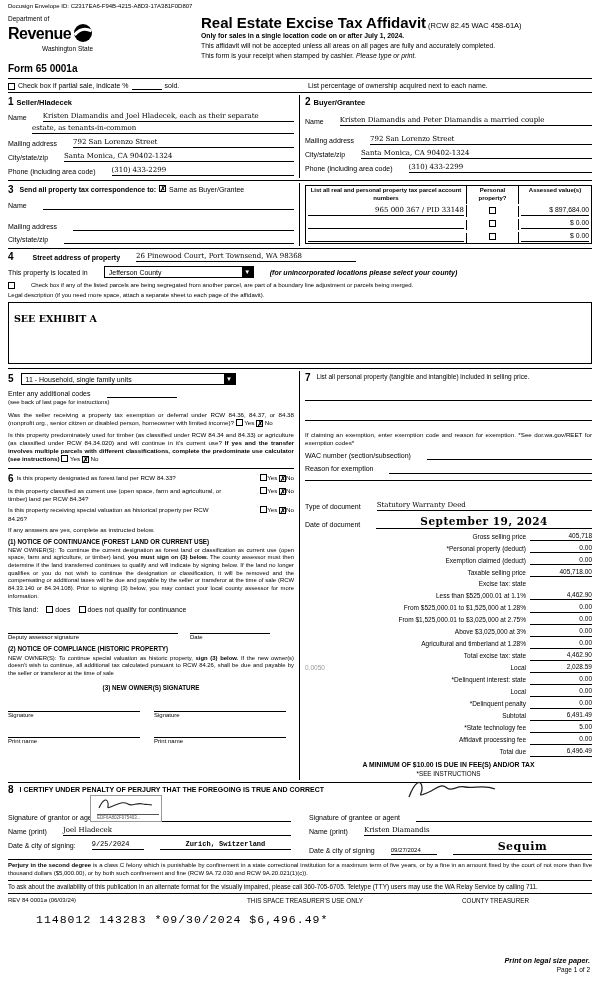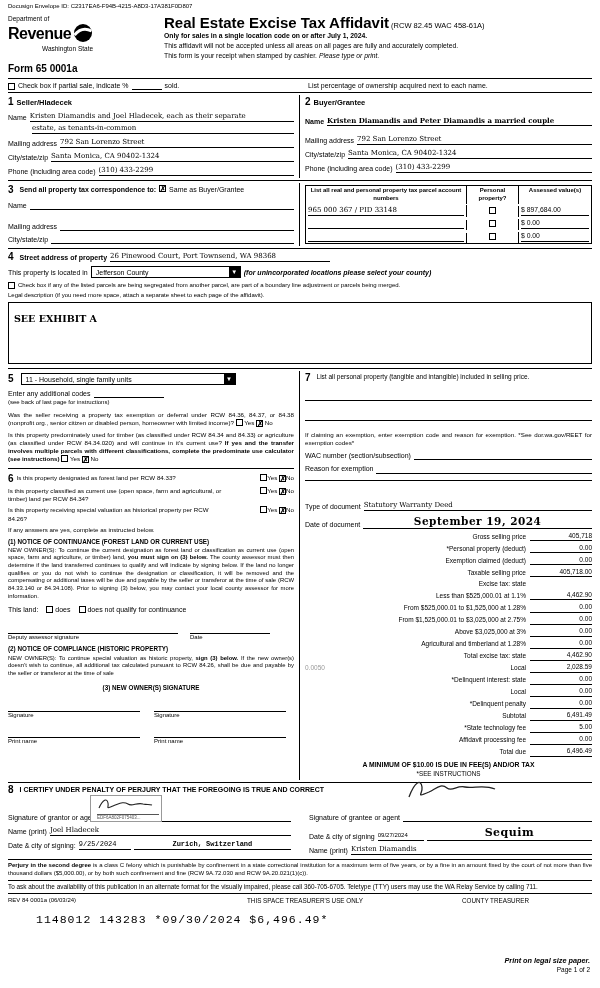--- a/index.html
+++ b/index.html
@@ -11,28 +11,28 @@
   .xs {font-size:6px;}
   .envelope {font-size:6px; margin-bottom:2px;}
   
   .hdr {display:flex; padding:2px 0 3px 0;}
   .logo-block {width:150px;}
   .dept {font-size:6.5px;}
   .rev-row {display:flex; align-items:center; gap:2px;}
   .rev-word {font-size:16px; font-weight:bold; letter-spacing:-0.5px;}
   .wastate {font-size:6.5px; margin-left:34px;}
   .formno {font-size:10px; font-weight:bold; margin-top:8px;}
-  .title-block {flex:1; padding-left:6px;}
+  .title-block {flex:1; padding-left:6px;margin-left:37px;}
   .title {font-size:15px; font-weight:bold; line-height:1.1;}
   .titlecode {font-size:7.5px; font-weight:normal;}
   .note {font-size:6.8px; margin-top:1px;}
   
   .band {border-top:1px solid #000; padding:2px 0;}
   .row {display:flex;}
-  .frow {display:flex; align-items:flex-end; gap:3px; margin-top:4px;}
+  .frow {display:flex; align-items:flex-end; gap:16px; margin-top:4px;}
   .lbl {flex-shrink:0;}
   .line {display:inline-block; border-bottom:1px solid #000; min-height:8px;}
   .grow {flex:1;}
   .fill {font-family:"DejaVu Serif",serif; font-size:7px;}
   .hand {font-family:"DejaVu Serif",serif; font-weight:bold; font-size:10.5px; letter-spacing:0.5px;}
   .mono {font-family:"Liberation Mono",monospace; font-size:7px;}
   .cb {display:inline-block; width:7px; height:7px; border:1px solid #000; vertical-align:-1px; text-align:center; line-height:6px; font-size:7px; font-weight:bold; flex-shrink:0;}
   .secnum {font-weight:bold; font-size:10px; margin-right:3px; line-height:1;}
   .sectitle {font-weight:bold; font-size:7.5px;}
   .select {display:inline-flex; border:1px solid #000; height:12px; align-items:stretch; background:#fff;}
@@ -42,21 +42,21 @@
   .cols {display:flex;}
   .colL {width:292px; padding:2px 5px 2px 0; border-right:1px solid #000;}
   .colR {flex:1; padding:2px 0 2px 5px;}
   
   .ptable {border:1px solid #000; flex:1;}
   .pthead {display:flex; font-weight:bold; font-size:6px; text-align:center; align-items:stretch;}
   .pc1 {flex:1; padding:1px 2px; border-right:1px solid #000;}
   .pc2 {width:52px; padding:1px 2px; border-right:1px solid #000; text-align:center;}
   .pc3 {width:72px; padding:1px 2px;}
   .prow {display:flex; align-items:flex-end; height:13px; font-size:6.8px;}
-  .prow .pc1 .line, .prow .pc3 .line {width:100%;}
+  .prow .pc1 .line, .prow .pc3 .line {width:100%;text-align:right;}
   
   .exhibit {border:1px solid #000; height:62px; margin:2px 0; padding:10px 5px; font-family:"DejaVu Serif",serif; font-weight:bold; font-size:9.5px;}
   
   .q {font-size:6.2px; margin-top:4px; text-align:justify;}
   .q6 {display:flex; font-size:6.2px; margin-top:3px;}
   .ans {white-space:nowrap; margin-left:auto; padding-left:4px;}
   .ntitle {font-weight:bold; font-size:6.3px; margin-top:4px;}
   .npara {font-size:5.9px; text-align:justify; margin-top:1px;}
   
   .mrow {display:flex; align-items:flex-end; margin-top:2.6px; font-size:6.5px;}
@@ -147,21 +147,21 @@
         <span class="lbl">City/state/zip</span>
         <span class="line grow fill">Santa Monica, CA 90402-1324</span>
       </div>
       <div class="frow">
         <span class="lbl">Phone (including area code)</span>
         <span class="line grow fill">(310) 433-2299</span>
       </div>
     </div>
     <div class="colR">
       <div><span class="secnum">2</span><span class="sectitle">Buyer/Grantee</span></div>
-      <div class="frow" style="margin-top:8px;font-weight:bold;">
+      <div class="frow" style="margin-top:8px;">
         <span class="lbl">Name</span>
         <span class="line grow fill">Kristen Diamandis and Peter Diamandis a married couple</span>
       </div>
       <div class="frow" style="margin-top:9px;">
         <span class="lbl">Mailing address</span>
         <span class="line grow fill">792 San Lorenzo Street</span>
       </div>
       <div class="frow">
         <span class="lbl">City/state/zip</span>
         <span class="line grow fill">Santa Monica, CA 90402-1324</span>
@@ -501,27 +501,27 @@
           <span class="line mono" style="width:52px;">9/25/2024</span>
           <span class="line grow mono" style="text-align:center;font-weight:bold;">Zurich, Switzerland</span>
         </div>
       </div>
       <div class="s8col">
         <div class="frow" style="margin-top:2px;">
           <span>Signature of grantee or agent</span>
           <span class="line grow"></span>
         </div>
         <div class="frow">
+          <span>Name (print)</span>
+          <span class="line grow fill">Kristen Diamandis</span>
+        </div>
+        <div class="frow">
           <span>Date &amp; city of signing</span>
           <span class="line xs" style="width:46px;">09/27/2024</span>
           <span class="line grow hand" style="text-align:center; font-size:11px;">Sequim</span>
-        </div>
-        <div class="frow">
-          <span>Name (print)</span>
-          <span class="line grow fill">Kristen Diamandis</span>
         </div>
       </div>
     </div>
   </div>
 
   <div class="band perjury">
     <span class="b">Perjury in the second degree</span><span> is a class C felony which is punishable by confinement in a state correctional institution for a maximum term of five years, or by a fine in an amount fixed by the court of not more than five thousand dollars ($5,000.00), or by both such confinement and fine (RCW 9A.72.030 and RCW 9A.20.021(1)(c)).</span>
   </div>
 
   <div class="band access">To ask about the availability of this publication in an alternate format for the visually impaired, please call 360-705-6705. Teletype (TTY) users may use the WA Relay Service by calling 711.</div>

